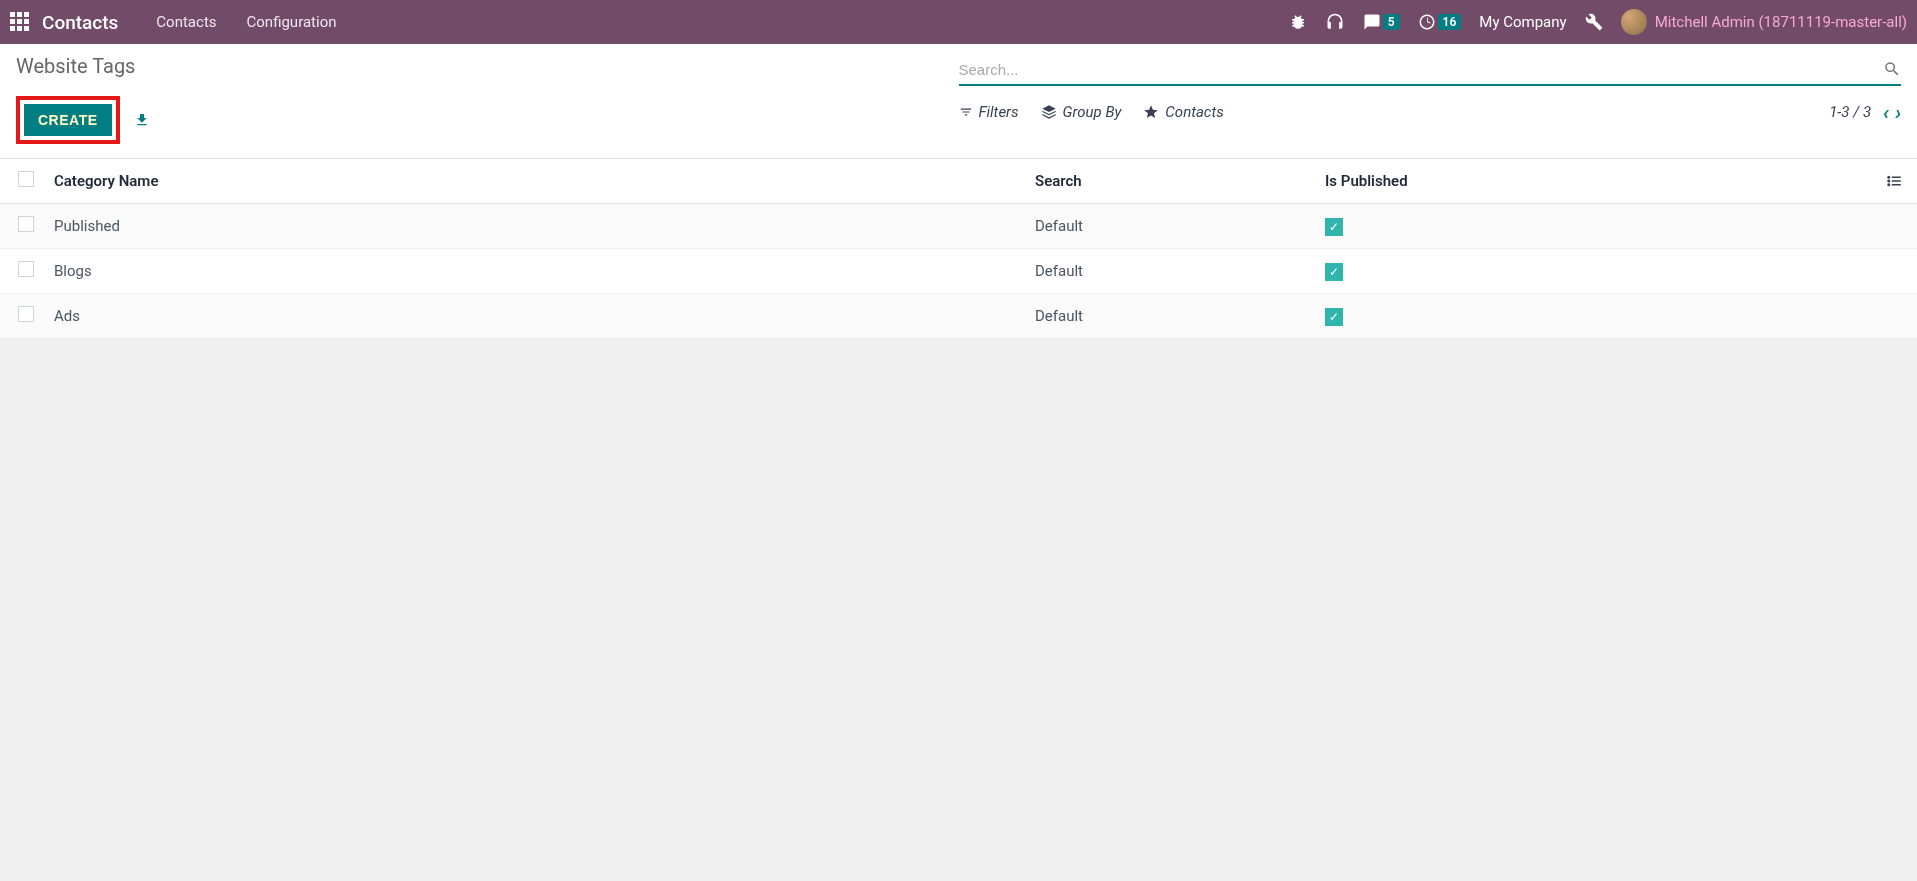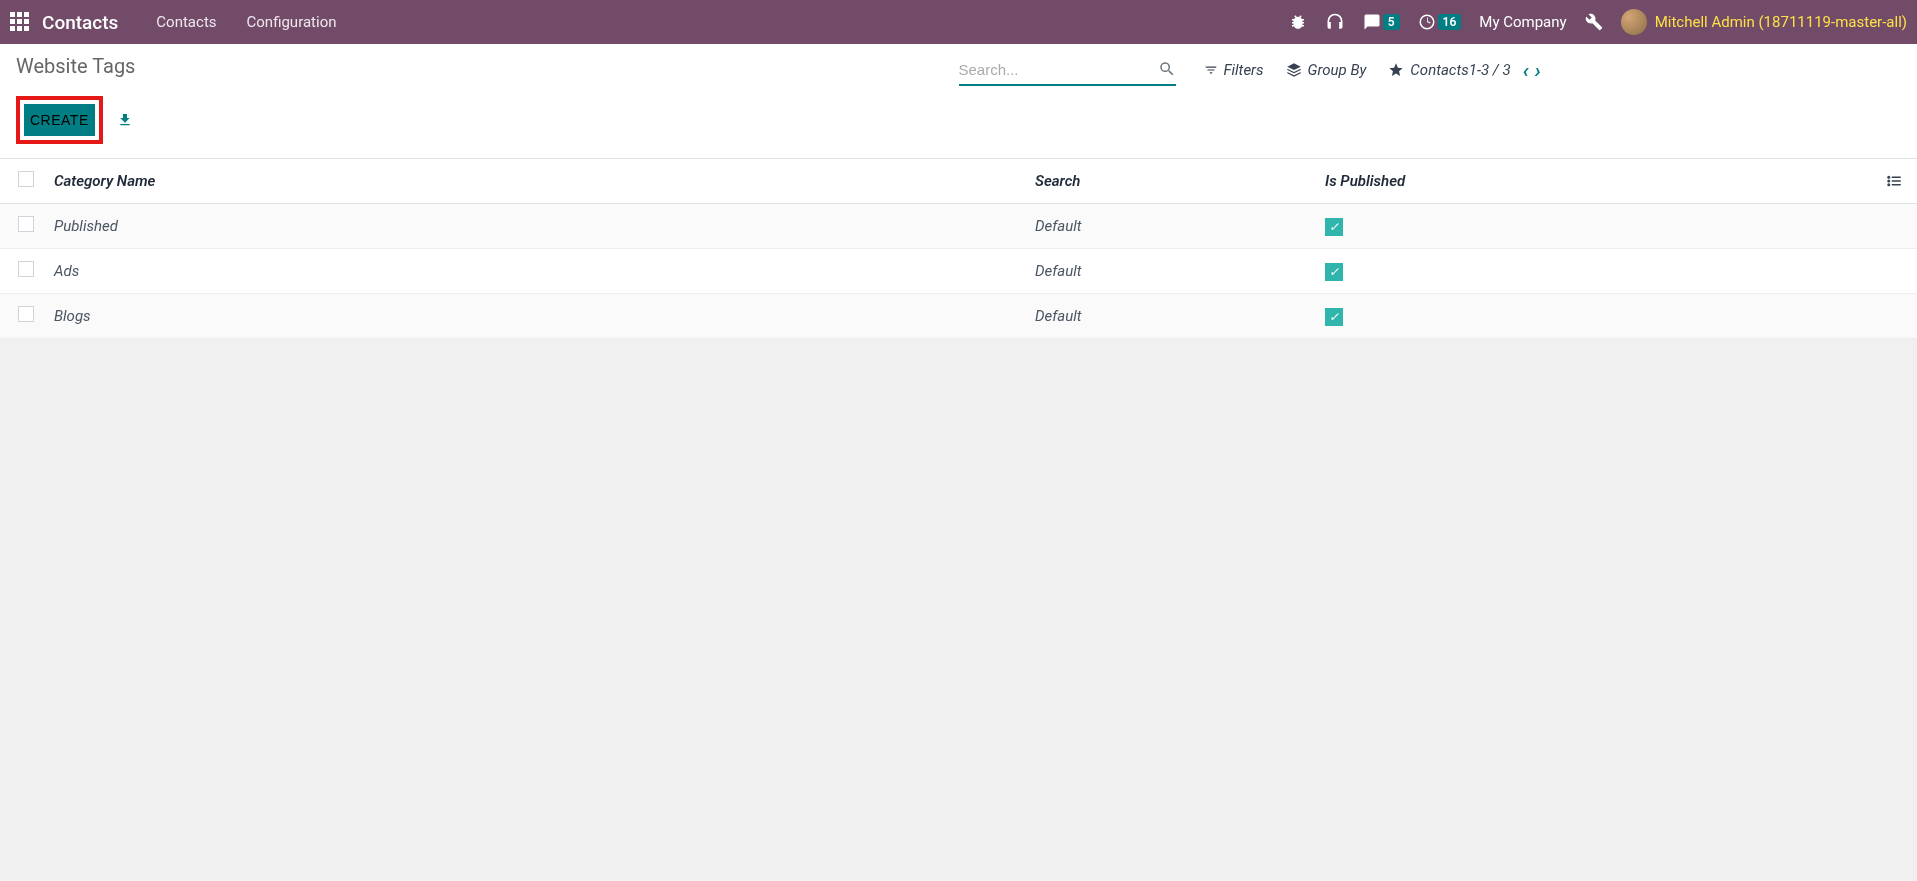--- a/index.html
+++ b/index.html
@@ -33,51 +33,51 @@
     .badge {
       background: #017E84;
       color: #fff;
       font-size: 12px;
       font-weight: 600;
       padding: 1px 5px;
       border-radius: 3px;
       margin-left: 2px;
     }
     .company-name { color: #fff; font-size: 15px; cursor: pointer; text-align: center; }
-    .user { display: flex; align-items: center; gap: 8px; color: #fde047; font-size: 15px; cursor: pointer; }
+    .user { display: flex; align-items: center; gap: 8px; color: #f9a8d4; font-size: 15px; cursor: pointer; }
     .avatar { width: 26px; height: 26px; border-radius: 50%; background: radial-gradient(circle at 30% 30%, #d4a574, #8b6f47); display: inline-block; }
 
     
     .control-panel {
       background: #fff;
       border-bottom: 1px solid #dee2e6;
       padding: 10px 16px 14px 16px;
     }
     .cp-row1 { display: flex; align-items: flex-start; }
     .cp-left { flex: 1; }
     .page-title { font-size: 20px; color: #666; font-weight: 400; margin-bottom: 18px; }
     .cp-actions { display: flex; align-items: center; gap: 10px; }
     .btn-create {
       background: #017E84;
-      color: #000000;
+      color: #fef9c3;
       border: none;
-      padding: 8px 6px;
+      padding: 8px 14px;
       font-size: 14px;
-      font-weight: 400;
+      font-weight: 700;
       letter-spacing: 0.5px;
       cursor: pointer;
     }
     .highlight-box {
       border: 4px solid #e61717;
       padding: 4px;
       display: inline-flex;
     }
     .dl-icon { color: #017E84; font-size: 16px; cursor: pointer; margin-left: 4px; }
 
-    .cp-right { flex: 1; display: flex; flex-direction: row; gap: 28px; }
+    .cp-right { flex: 1; display: flex; flex-direction: column; gap: 14px; }
     .search-box {
       display: flex;
       align-items: center;
       border-bottom: 2px solid #017E84;
       height: 32px;
     }
     .search-input {
       flex: 1;
       border: none;
       outline: none;
@@ -90,21 +90,21 @@
 
     .cp-row2 { display: flex; align-items: center; justify-content: space-between; font-style: italic; }
     .filter-group { display: flex; gap: 22px; }
     .filter-btn { display: flex; align-items: center; gap: 6px; color: #374151; font-size: 15px; cursor: pointer; }
     .pager-group { display: flex; align-items: center; gap: 12px; color: #374151; font-size: 15px; text-align: right; }
     .pager-arrows { display: flex; gap: 6px; }
     .pager-arrow { color: #017E84; font-size: 20px; cursor: pointer; font-weight: bold; }
 
     
     .list-view { background: #fff; }
-    table { width: 100%; border-collapse: collapse; font-style: italic; }
+    table { width: 100%; border-collapse: collapse; }
     th, td { text-align: left; padding: 12px 10px; font-size: 15px; }
     thead th { font-weight: 600; border-bottom: 1px solid #dee2e6; color: #1f2937; background: #fff; }
     tbody tr { border-bottom: 1px solid #eceeef; }
     tbody tr:nth-child(odd) { background: #fafafa; }
     tbody td { color: #4b5563; }
     .chk {
       width: 16px; height: 16px;
       border: 1px solid #ced4da;
       display: inline-block;
       cursor: pointer;
@@ -269,27 +269,27 @@
     <tbody id="table-body">
     <tr>
           <td class="chk-col"><span class="chk"></span></td>
           <td>Published</td>
           <td>Default</td>
           <td><span class="published-chk">✓</span></td>
           <td class="col-opt"></td>
         </tr>
         <tr>
           <td class="chk-col"><span class="chk"></span></td>
-          <td>Ads</td>
+          <td>Blogs</td>
           <td>Default</td>
           <td><span class="published-chk">✓</span></td>
           <td class="col-opt"></td>
         </tr>
         <tr>
           <td class="chk-col"><span class="chk"></span></td>
-          <td>Blogs</td>
+          <td>Ads</td>
           <td>Default</td>
           <td><span class="published-chk">✓</span></td>
           <td class="col-opt"></td>
         </tr>
       </tbody>
   </table>
 </div>
 
 </body></html>

